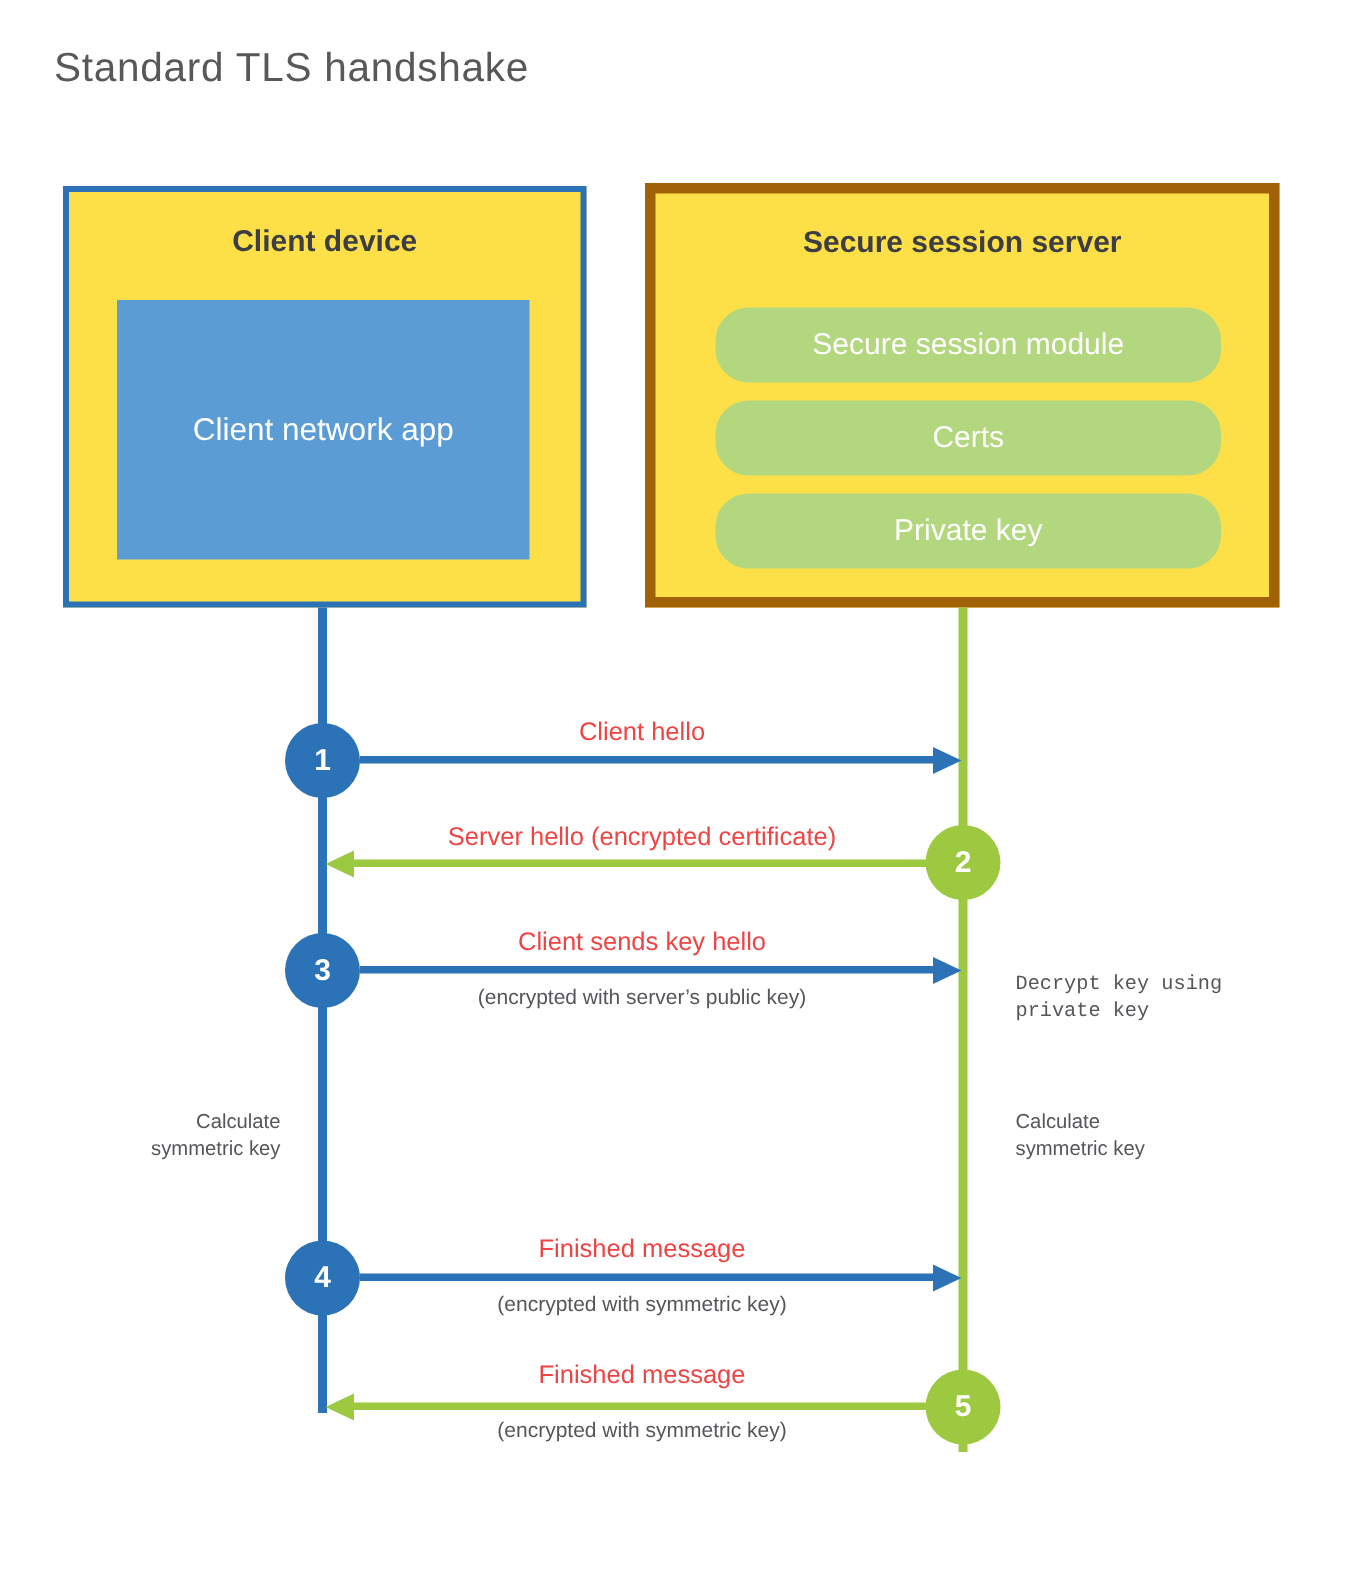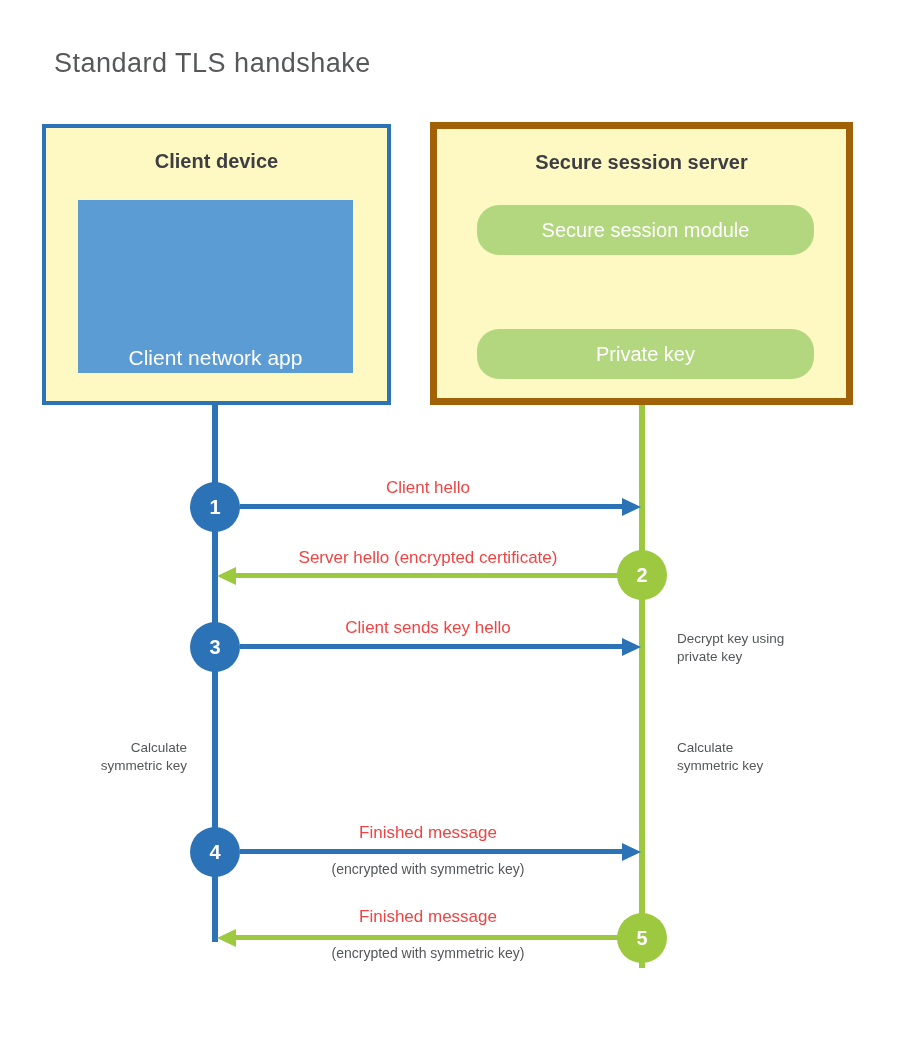--- a/index.html
+++ b/index.html
@@ -4,35 +4,35 @@
 <style>
   html,body{margin:0;padding:0;background:#ffffff;}
   body{
     width:900px;height:1058px;position:relative;overflow:hidden;
     font-family:"Liberation Sans","DejaVu Sans",sans-serif;
   }
   .canvas{position:absolute;inset:0;}
 
   
   .page-title{
-    position:absolute;left:36px;top:30px;margin:18px;
+    position:absolute;left:36px;top:30px;margin:0;
     font-size:27px;font-weight:300;letter-spacing:0.5px;color:#57585a;
   }
 
   
-  .box{position:absolute;box-sizing:border-box;background:#fef9c3;}
+  .box{position:absolute;box-sizing:border-box;background:#fde047;}
   .box-client{left:42px;top:124px;width:349px;height:281px;border:4px solid #2c72b6;}
   .box-server{left:430px;top:122px;width:423px;height:283px;border:7px solid #a16207;}
   .box-title{
     position:absolute;left:0;right:0;top:22px;text-align:center;
     font-size:20px;font-weight:700;color:#3c3e44;
   }
   .client-app{
     position:absolute;left:32px;top:72px;width:275px;height:173px;
-    background:#5b9cd5;display:flex;align-items:flex-end;justify-content:center;
+    background:#5b9cd5;display:flex;align-items:center;justify-content:center;
   }
   .client-app span{
     display:block;width:210px;text-align:center;color:#ffffff;
     font-size:21px;line-height:31px;
   }
   .server-bar{
     position:absolute;left:40px;width:337px;height:50px;background:#b3d77e;
     display:flex;align-items:center;justify-content:center;
     color:#ffffff;font-size:20px;border-radius:22px;
   }
@@ -88,40 +88,41 @@
   .l3{top:618px;} .l3s{top:656px;}
   .l4{top:823px;} .l4s{top:861px;}
   .l5{top:907px;} .l5s{top:945px;}
 
   
   .note{
     position:absolute;color:#54565a;font-size:13.5px;line-height:18px;
     white-space:pre-line;
   }
   .note-left-calc{left:47px;top:739px;width:140px;text-align:right;}
-  .note-right-decrypt{left:677px;top:630px;width:150px;text-align:left;}
+  .note-right-decrypt{left:677px;top:648px;width:150px;text-align:left;font-family:Liberation Mono, monospace;}
   .note-right-calc{left:677px;top:739px;width:150px;text-align:left;}
 </style>
 </head>
 <body>
 
 <div class="canvas">
 
   <h1 class="page-title">Standard TLS handshake</h1>
 
   <div class="box box-client">
     <div class="box-title">Client device</div>
     <div class="client-app">
       <span>Client network app</span>
     </div>
   </div>
 
   <div class="box box-server">
     <div class="box-title">Secure session server</div>
     <div class="server-bar bar1">Secure session module</div>
+    <div class="server-bar bar2">Certs</div>
     <div class="server-bar bar3">Private key</div>
   </div>
 
   <div class="vline vline-client"></div>
   <div class="vline vline-server"></div>
 
   <div class="step-circle step-blue c1">
     <span>1</span>
   </div>
   <div class="shaft shaft-blue sh1"></div>
@@ -134,20 +135,21 @@
   <div class="shaft shaft-green sh2"></div>
   <div class="head head-left-green hd2"></div>
   <div class="msg l2">Server hello (encrypted certificate)</div>
 
   <div class="step-circle step-blue c3">
     <span>3</span>
   </div>
   <div class="shaft shaft-blue sh3"></div>
   <div class="head head-right-blue hd3"></div>
   <div class="msg l3">Client sends key hello</div>
+  <div class="msg-sub l3s">(encrypted with server’s public key)</div>
 
   <div class="step-circle step-blue c4">
     <span>4</span>
   </div>
   <div class="shaft shaft-blue sh4"></div>
   <div class="head head-right-blue hd4"></div>
   <div class="msg l4">Finished message</div>
   <div class="msg-sub l4s">(encrypted with symmetric key)</div>
 
   <div class="step-circle step-green c5">

